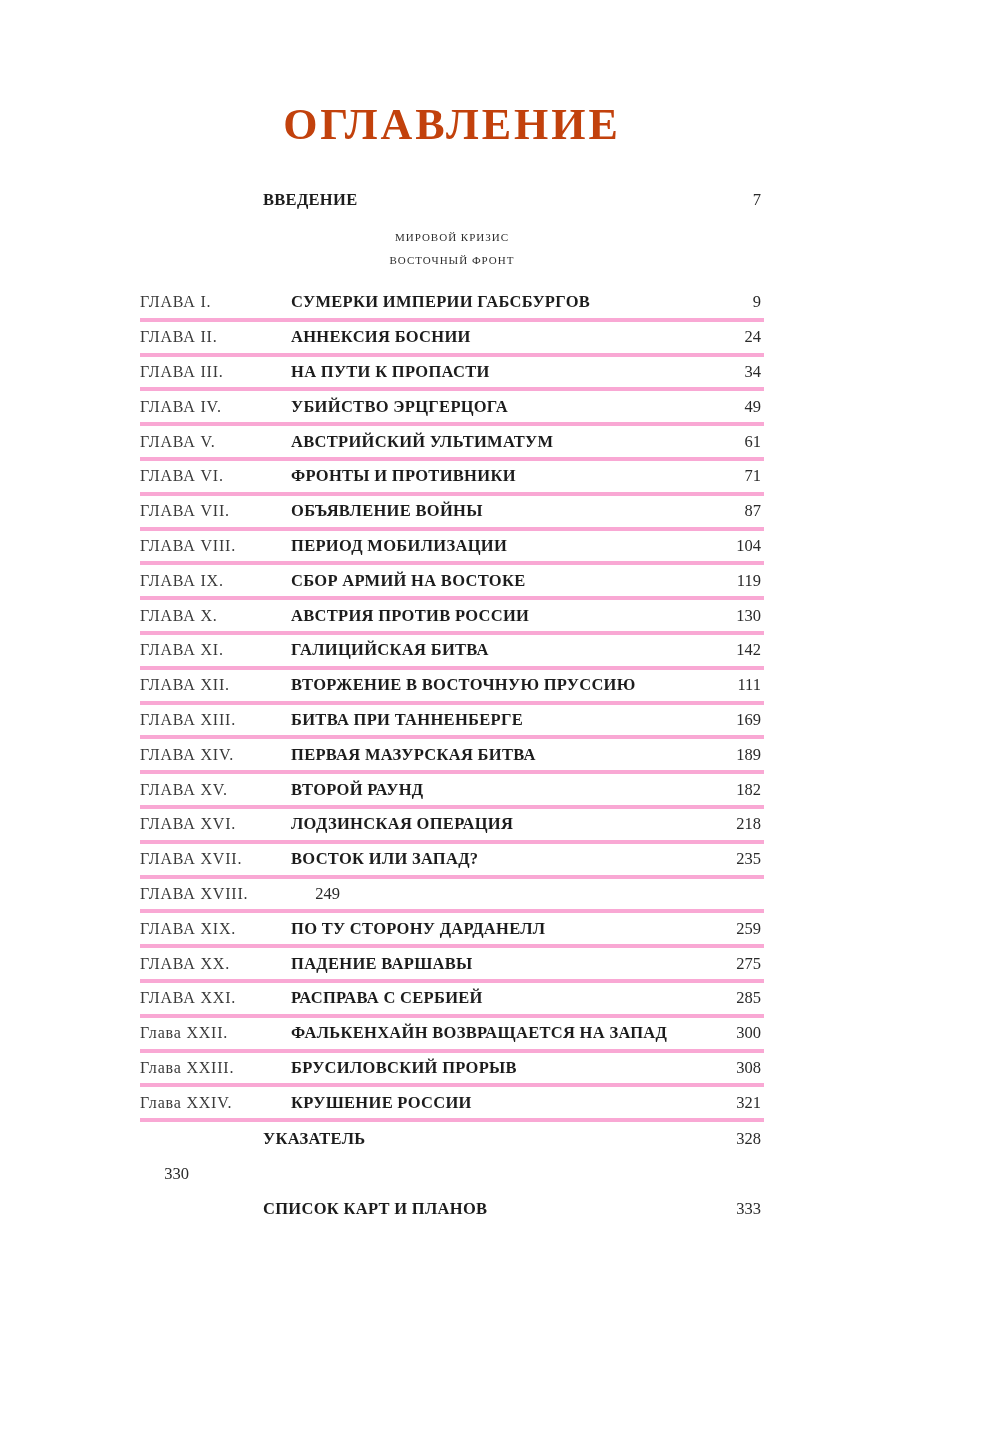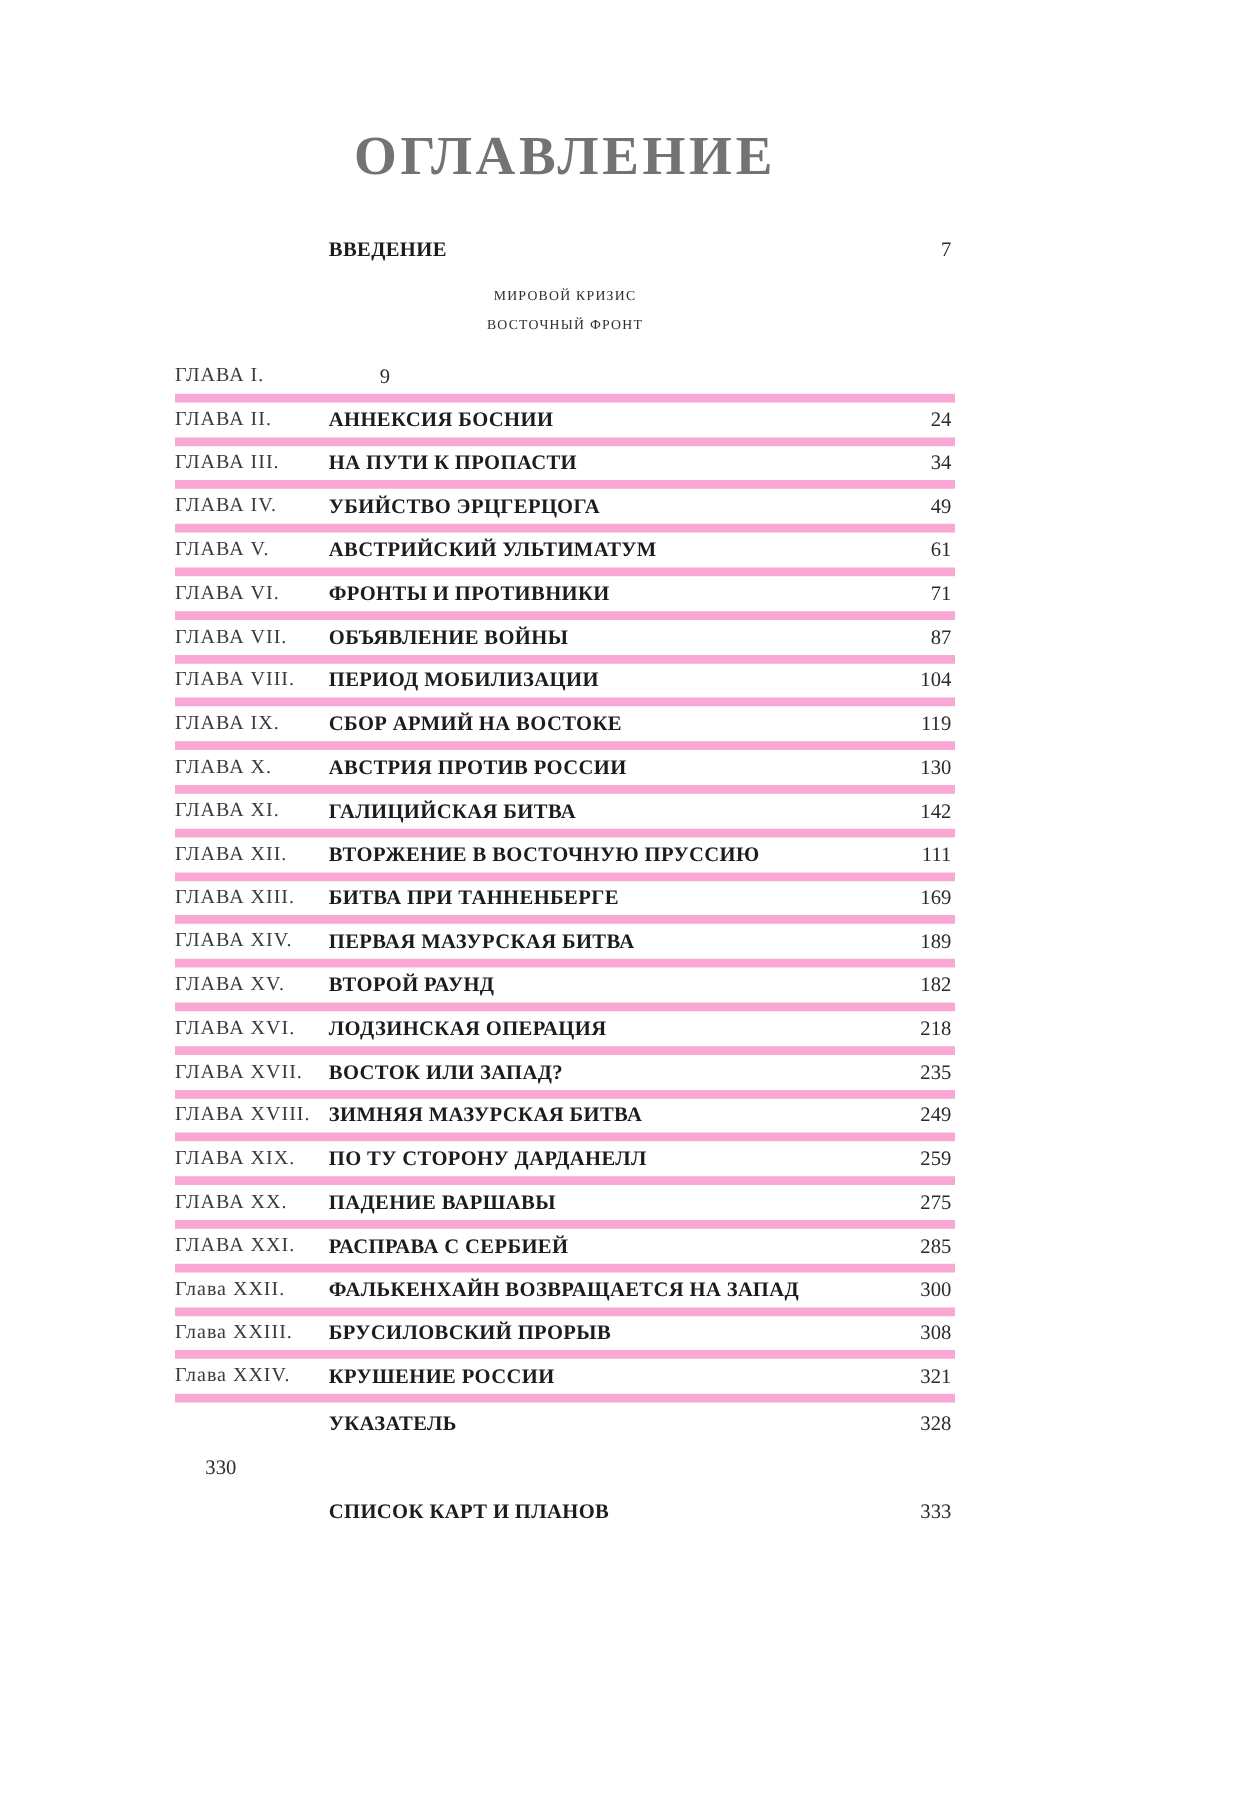--- a/index.html
+++ b/index.html
@@ -27,21 +27,21 @@
     position: absolute;
     top: 97px;
     left: 0;
     width: 100%;
     margin: 0;
     text-align: center;
     font-size: 44px;
     font-weight: bold;
     letter-spacing: 3px;
     line-height: 56px;
-    color: #737373;
+    color: #c2410c;
     white-space: nowrap;
   }
   .intro-row {
     position: absolute;
     top: 183px;
     left: 0;
     width: 100%;
     height: 28px;
     display: flex;
     align-items: center;
@@ -67,21 +67,22 @@
     left: 0;
     width: 100%;
   }
   .toc-row {
     display: flex;
     align-items: center;
     height: 34.8px;
     box-sizing: border-box;
   }
   .chapter-list .toc-row {
-    border-bottom: 7px solid #f9a8d4;
+    border-bottom: 4px solid #f9a8d4;
+    gap: 28px;
   }
   .chapter-label {
     width: 123px;
     flex: 0 0 123px;
     font-size: 16px;
     letter-spacing: 0.8px;
     color: #3a3a3a;
     white-space: nowrap;
   }
   .entry-title {
@@ -125,20 +126,21 @@
     </div>
 
     <div class="section-heading">
       <div>МИРОВОЙ КРИЗИС</div>
       <div>ВОСТОЧНЫЙ ФРОНТ</div>
     </div>
 
     <div class="chapter-list" id="chapter-list">
         <div class="toc-row">
           <span class="chapter-label">ГЛАВА I.</span>
+          <span class="entry-title">СУМЕРКИ ИМПЕРИИ ГАБСБУРГОВ</span>
           <span class="page-number">9</span>
         </div>
         <div class="toc-row">
           <span class="chapter-label">ГЛАВА II.</span>
           <span class="entry-title">АННЕКСИЯ БОСНИИ</span>
           <span class="page-number">24</span>
         </div>
         <div class="toc-row">
           <span class="chapter-label">ГЛАВА III.</span>
           <span class="entry-title">НА ПУТИ К ПРОПАСТИ</span>
@@ -209,21 +211,20 @@
           <span class="entry-title">ЛОДЗИНСКАЯ ОПЕРАЦИЯ</span>
           <span class="page-number">218</span>
         </div>
         <div class="toc-row">
           <span class="chapter-label">ГЛАВА XVII.</span>
           <span class="entry-title">ВОСТОК ИЛИ ЗАПАД?</span>
           <span class="page-number">235</span>
         </div>
         <div class="toc-row">
           <span class="chapter-label">ГЛАВА XVIII.</span>
-          <span class="entry-title">ЗИМНЯЯ МАЗУРСКАЯ БИТВА</span>
           <span class="page-number">249</span>
         </div>
         <div class="toc-row">
           <span class="chapter-label">ГЛАВА XIX.</span>
           <span class="entry-title">ПО ТУ СТОРОНУ ДАРДАНЕЛЛ</span>
           <span class="page-number">259</span>
         </div>
         <div class="toc-row">
           <span class="chapter-label">ГЛАВА XX.</span>
           <span class="entry-title">ПАДЕНИЕ ВАРШАВЫ</span>

